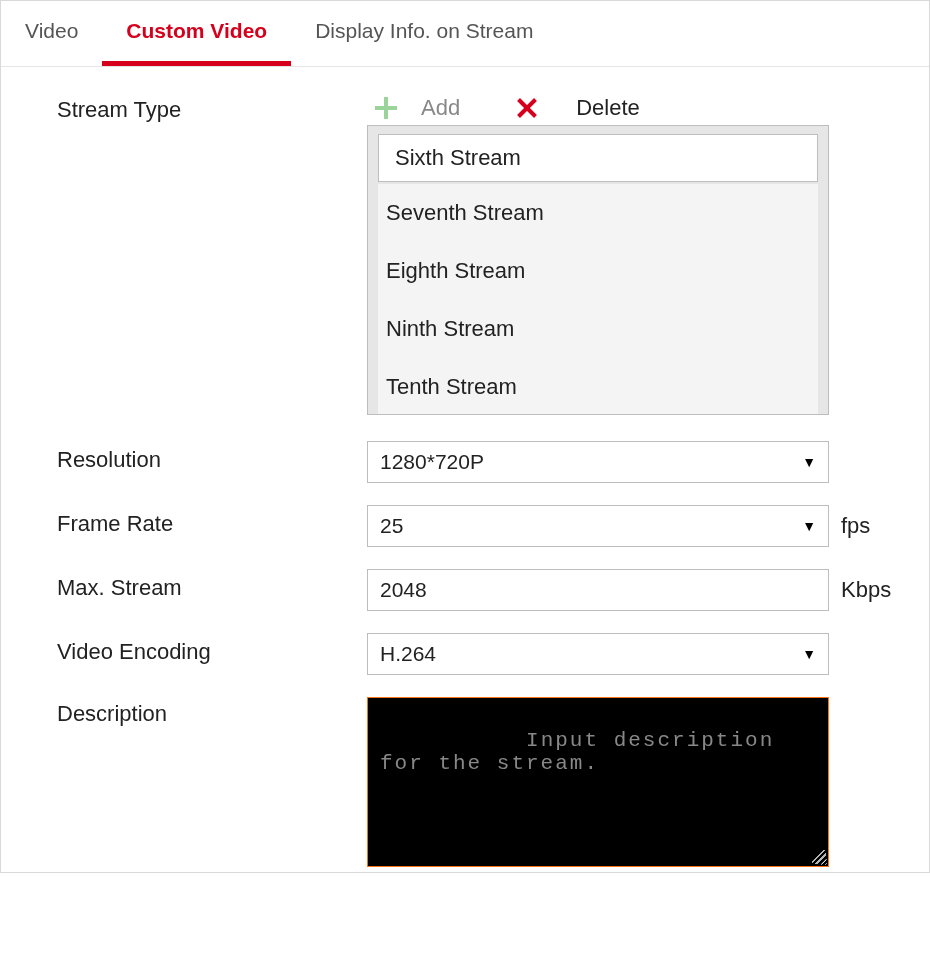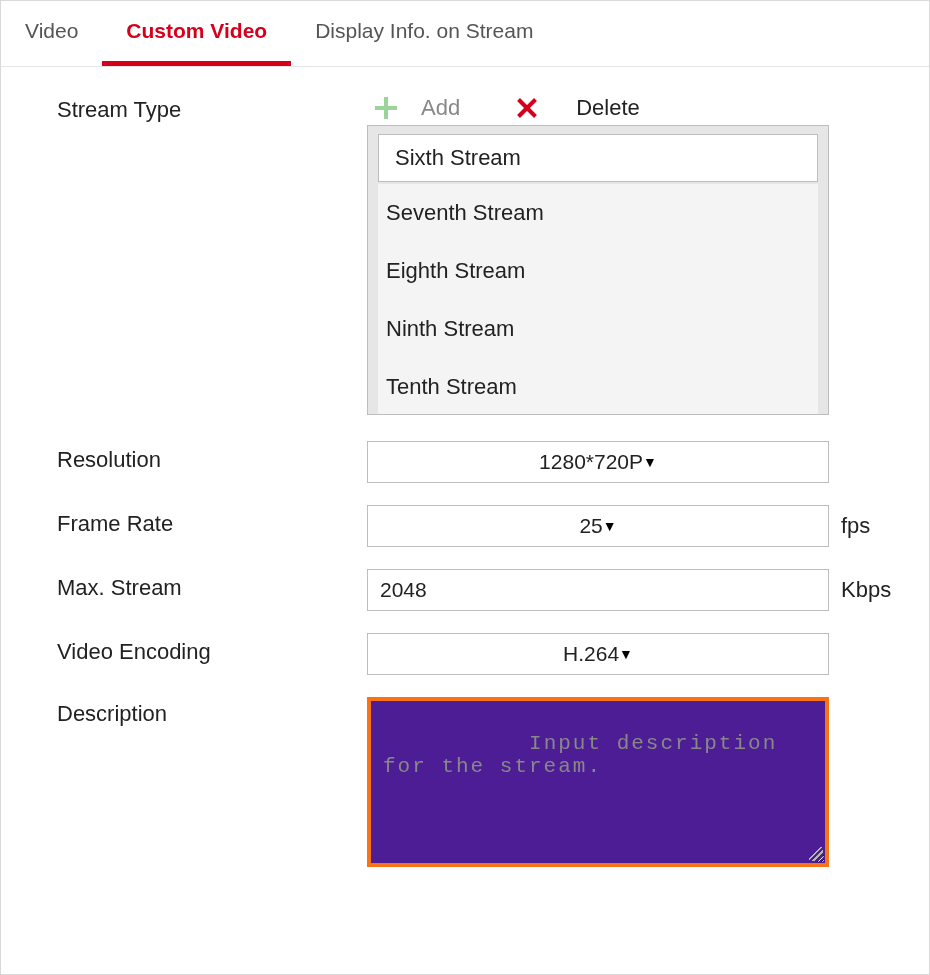--- a/index.html
+++ b/index.html
@@ -6,21 +6,21 @@
   html, body {
     margin: 0;
     padding: 0;
     font-family: Arial, Helvetica, sans-serif;
     background: #fff;
     color: #333;
     font-size: 20px;
   }
   .panel {
     width: 930px;
-    height: 975px;
+    height: 873px;
     border: 1px solid #d9d9d9;
     background: #fff;
   }
 
   
   .tabs {
     display: flex;
     align-items: flex-end;
     height: 66px;
     border-bottom: 1px solid #e5e5e5;
@@ -143,41 +143,41 @@
   .select-box, .text-input {
     width: 462px;
     height: 42px;
     border: 1px solid #bdbdbd;
     background: #fff;
     font-size: 21px;
     color: #222;
     padding: 4px 12px;
     display: flex;
     align-items: center;
-    justify-content: center;
+    justify-content: space-between;
     cursor: pointer;
   }
   .select-caret {
     font-size: 14px;
     color: #000;
   }
   .text-input {
     cursor: text;
     justify-content: flex-start;
   }
   .suffix {
     font-size: 22px;
     color: #222;
   }
 
   .textarea-box {
     width: 462px;
     height: 170px;
-    border: 4px solid #f97316;
-    background: #4c1d95;
+    border: 1px solid #f97316;
+    background: #000000;
     padding: 8px 12px;
     font-family: "Courier New", Courier, monospace;
     font-size: 21px;
     color: #888;
     resize: both;
     overflow: auto;
     position: relative;
     white-space: pre-wrap;
     letter-spacing: 2px;
   }

